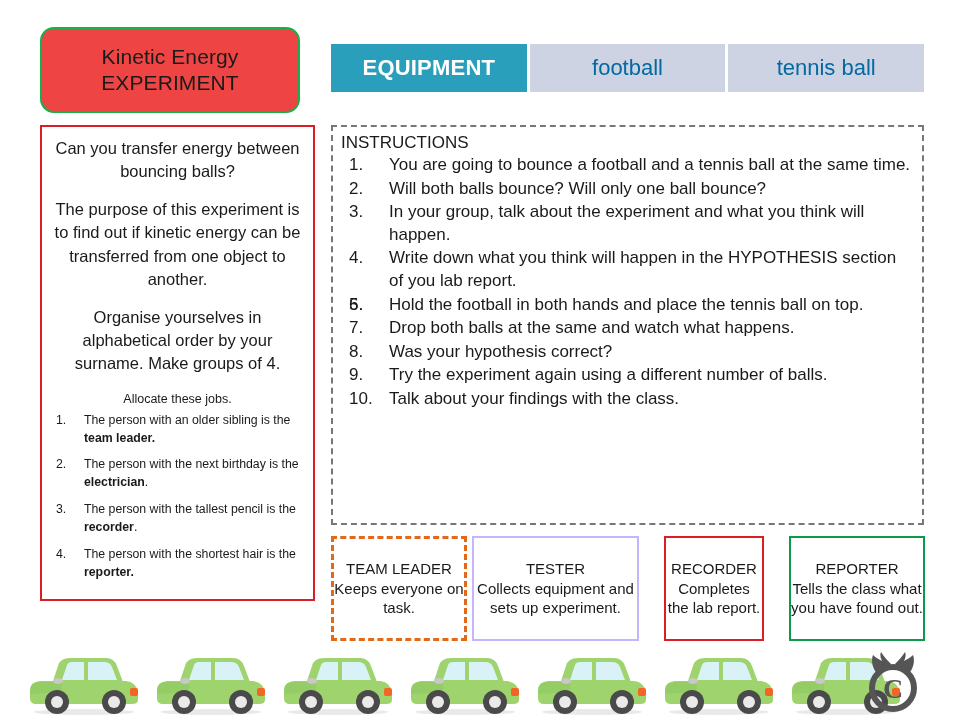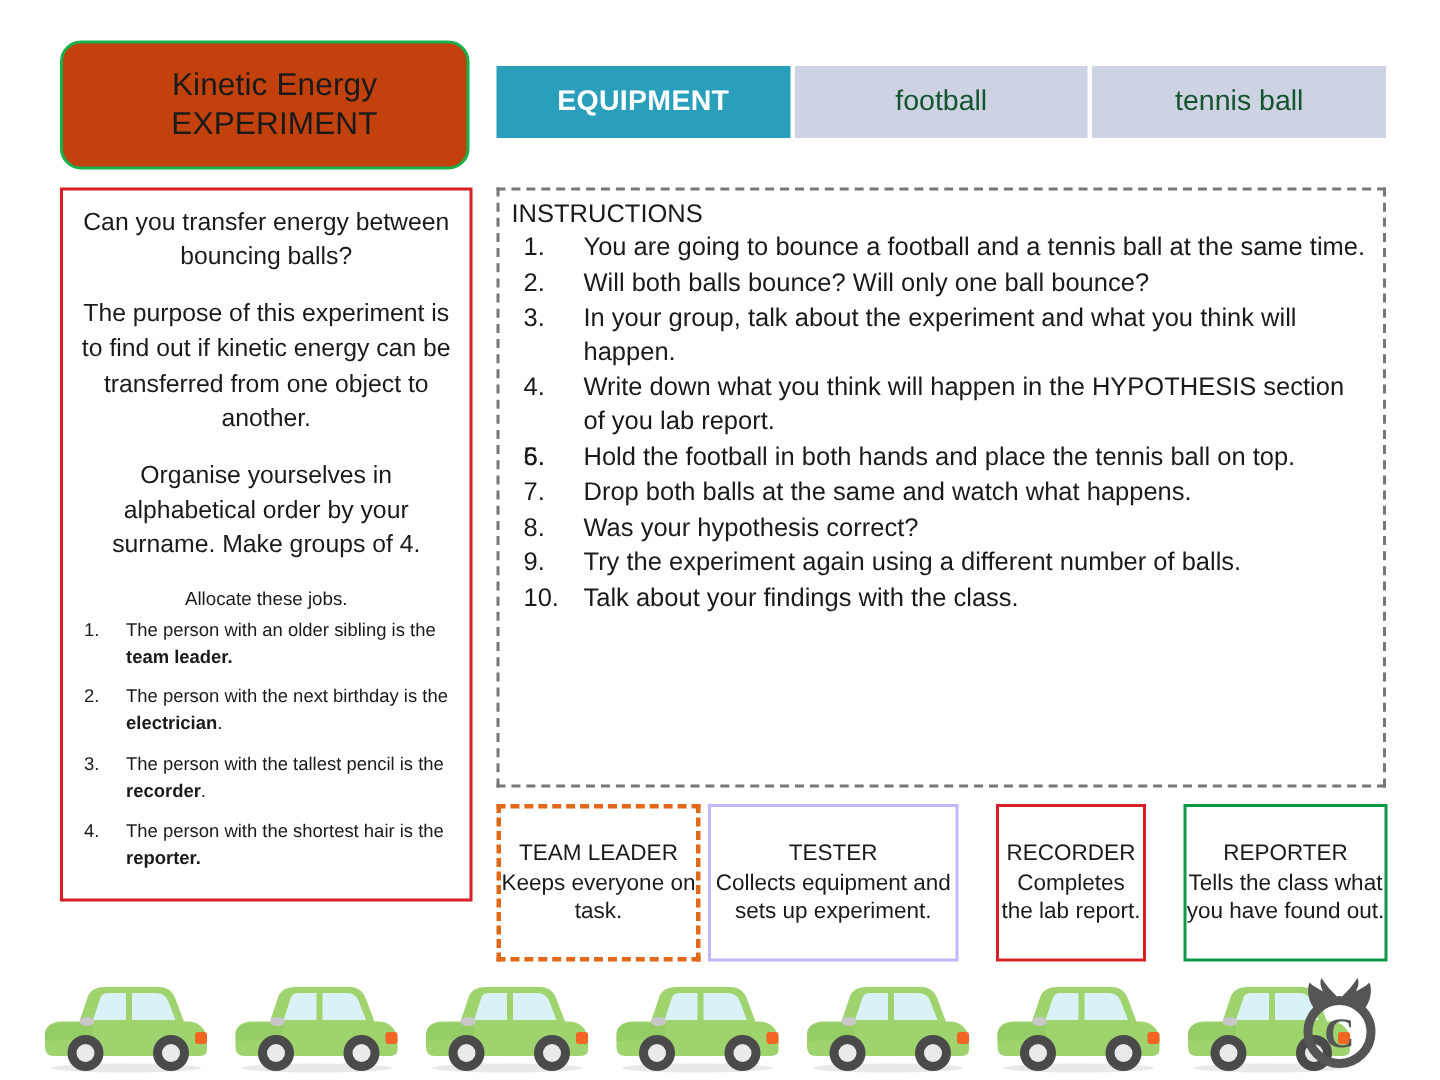--- a/index.html
+++ b/index.html
@@ -6,38 +6,37 @@
   body{
     width:960px;height:720px;overflow:hidden;background:#ffffff;
     font-family:"Liberation Sans",sans-serif;color:#1a1a1a;
     position:relative;
   }
   .stage{position:absolute;left:0;top:0;width:960px;height:720px;}
 
   
   #title-box{
     position:absolute;left:40px;top:27px;width:256px;height:82px;
-    border:2px solid #17b04a;border-radius:14px;background:#c2410c;
+    border:2px solid #17b04a;border-radius:14px;background:#ef4444;
     display:flex;flex-direction:column;align-items:center;justify-content:center;
     line-height:1.22;
-    padding-left:13px;
   }
   #title-box .t{font-size:21px;letter-spacing:.1px;}
 
   
   #equipment-table{
     position:absolute;left:331px;top:44px;width:593px;height:48px;
     display:flex;gap:3px;
   }
   .eq-cell{
     flex:1 1 0;display:flex;align-items:center;justify-content:center;
-    font-size:19px;
+    font-size:22px;
   }
   .eq-head{background:#2a9fbc;color:#ffffff;font-weight:bold;letter-spacing:.2px;}
-  .eq-val{background:#ced3e4;color:#14532d;text-align:center;}
+  .eq-val{background:#ced3e4;color:#0369a1;text-align:center;}
 
   
   #left-panel{
     position:absolute;left:40px;top:125px;width:275px;height:476px;
     border:2px solid #d81f26;background:#fff;
     padding:10px 12px 16px 12px;box-sizing:border-box;
   }
   #left-panel .intro{
     text-align:center;font-size:16.5px;line-height:1.42;
   }

